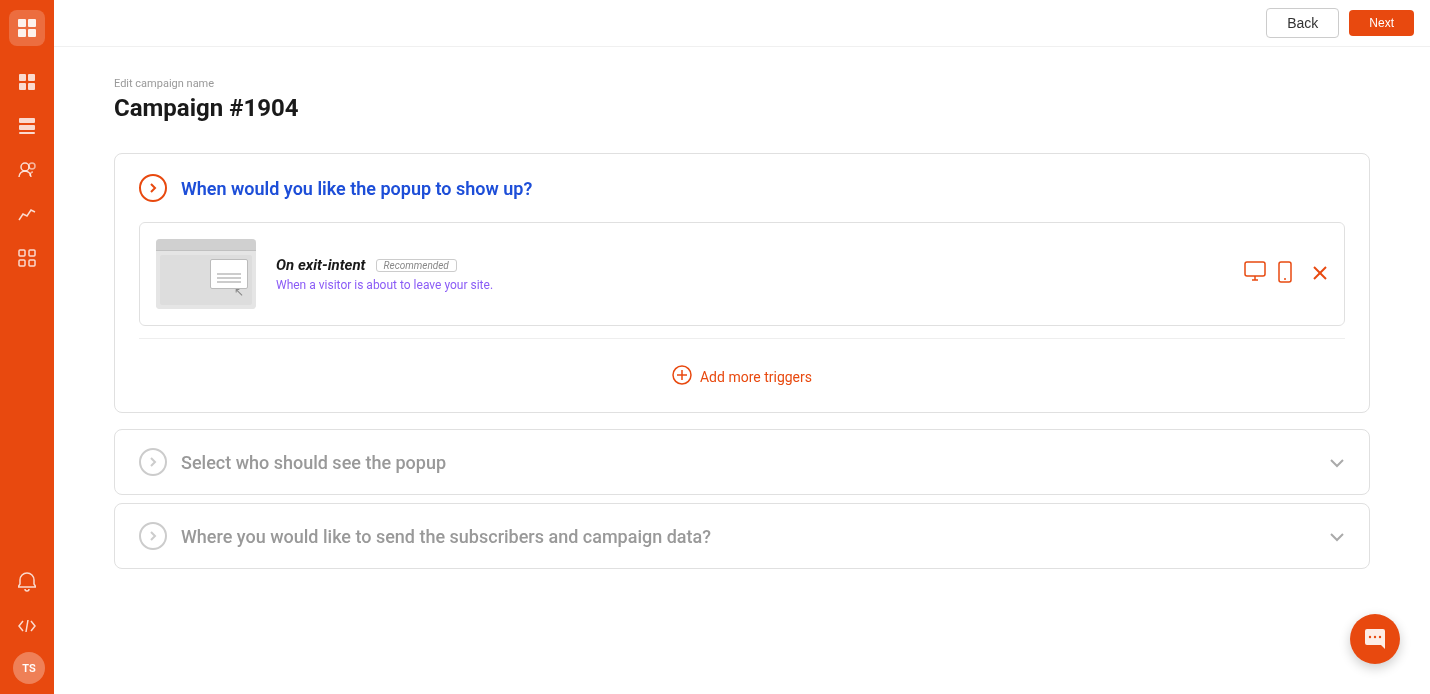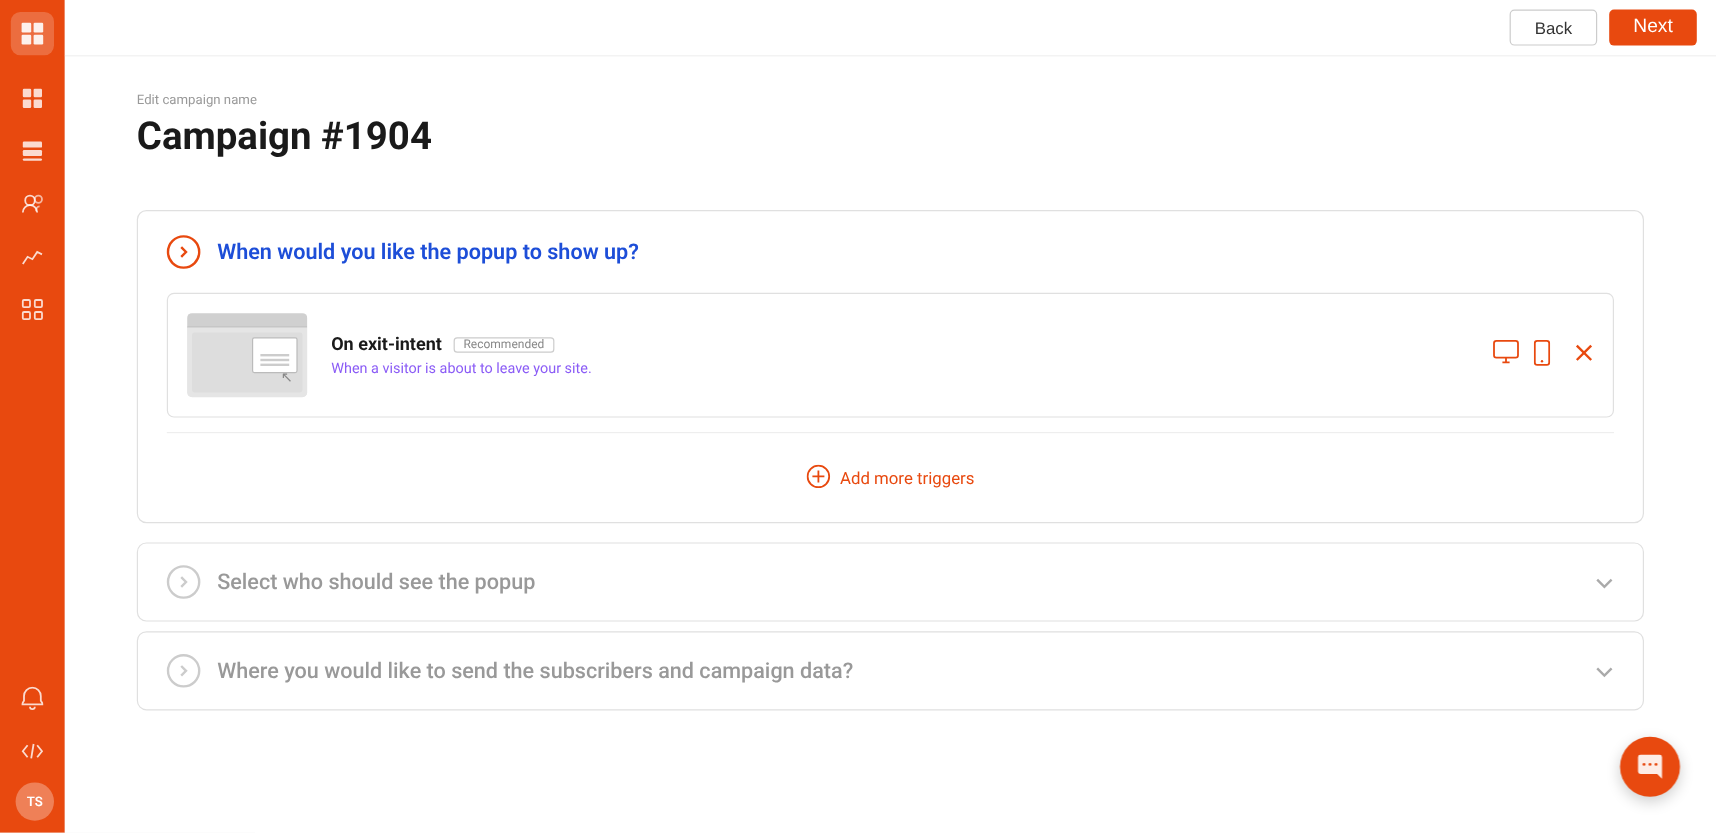--- a/index.html
+++ b/index.html
@@ -80,38 +80,38 @@
       cursor: pointer;
       font-size: 14px;
     }
     .btn-next {
       background: #e8490f;
       color: white;
       border: none;
       padding: 6px 20px;
       border-radius: 4px;
       cursor: pointer;
-      font-size: 16px;
+      font-size: 12px;
     }
 
     
     .content {
       padding: 30px 60px;
       flex: 1;
     }
     .edit-label {
       font-size: 11px;
       color: #999;
       margin-bottom: 4px;
     }
     .campaign-title {
-      font-size: 32px;
+      font-size: 24px;
       font-weight: 700;
       color: #1a1a1a;
-      margin-bottom: 43px;
+      margin-bottom: 31px;
     }
 
     
     .section-card {
       background: white;
       border: 1px solid #e0e0e0;
       border-radius: 8px;
       margin-bottom: 16px;
       overflow: hidden;
     }
@@ -188,20 +188,21 @@
 
     .trigger-info { flex: 1; }
     .trigger-name {
       font-size: 15px;
       font-weight: 700;
       color: #1a1a1a;
       display: flex;
       align-items: center;
       gap: 10px;
       margin-bottom: 4px;
+      font-style: italic;
     }
     .badge-recommended {
       background: transparent;
       border: 1px solid #ccc;
       color: #888;
       font-size: 10px;
       padding: 0 7px;
       border-radius: 3px;
       font-weight: 400;
     }

